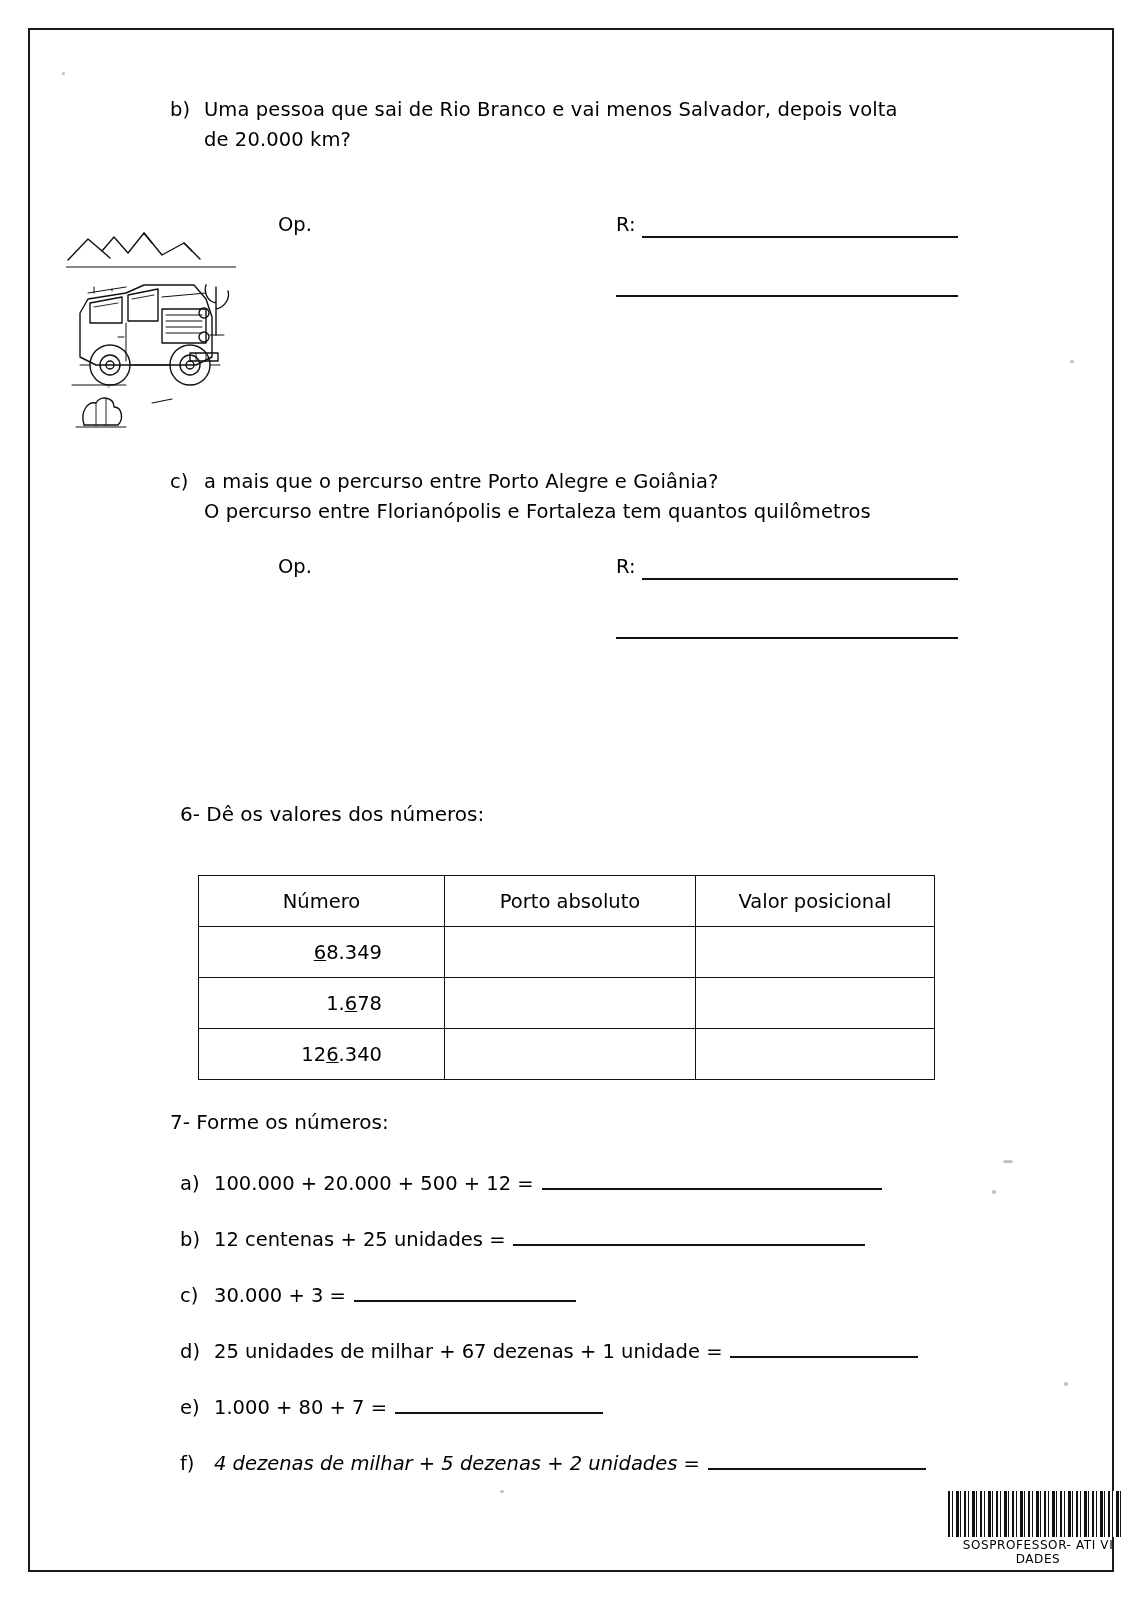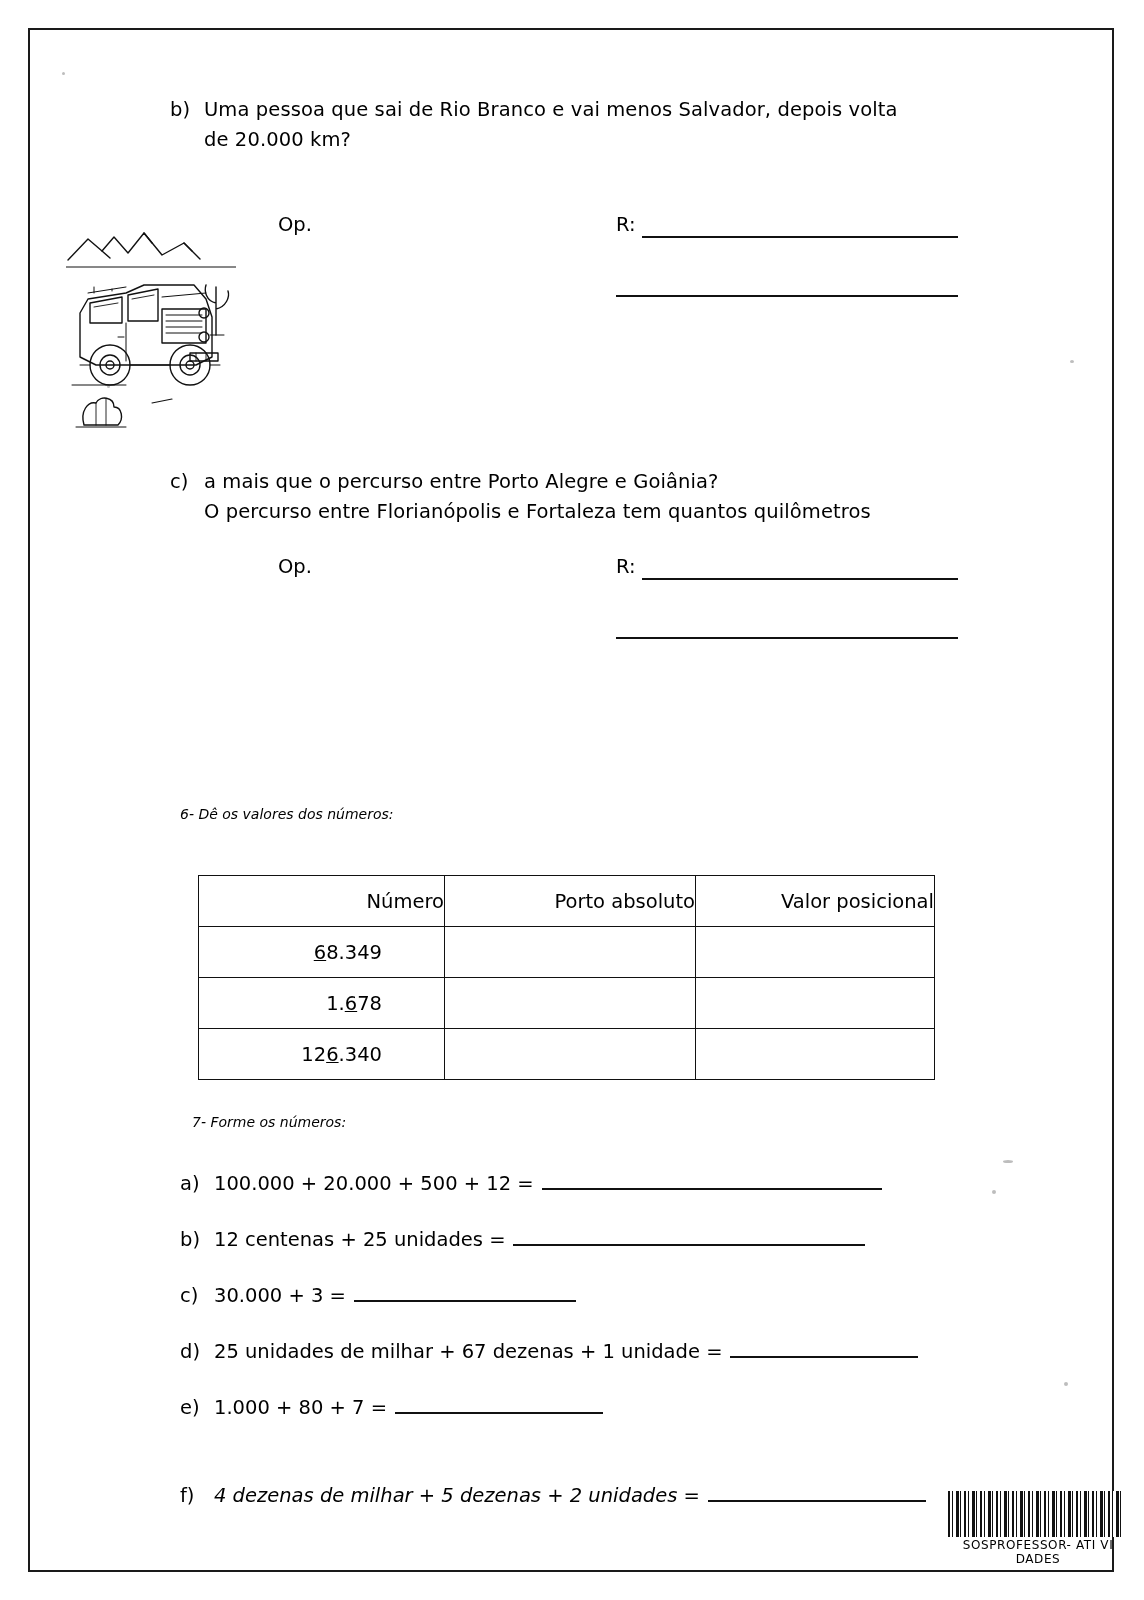--- a/index.html
+++ b/index.html
@@ -71,38 +71,37 @@
     position: absolute;
     left: 36px;
     top: 195px;
     width: 170px;
     height: 250px;
   }
 
   
   .sec-title {
     position: absolute;
-    font-size: 14px;
+    font-size: 20px;
     line-height: 28px;
-    font-style: italic;
   }
   table.values {
     position: absolute;
     left: 168px;
     top: 845px;
     width: 733px;
     border-collapse: collapse;
     table-layout: fixed;
   }
   table.values th, table.values td {
     border: 1.8px solid #111;
     height: 50px;
     font-weight: normal;
     font-size: 19.5px;
-    text-align: right;
+    text-align: center;
     padding: 0;
   }
   table.values th:nth-child(1), table.values td:nth-child(1) { width: 245px; }
   table.values th:nth-child(2), table.values td:nth-child(2) { width: 250px; }
   table.values th:nth-child(3), table.values td:nth-child(3) { width: 238px; }
   table.values td.num {
     text-align: right;
     padding-right: 62px;
   }
   .uline { text-decoration: underline; text-underline-offset: 1px; }
@@ -113,21 +112,21 @@
     display: flex;
     align-items: baseline;
     font-size: 19.5px;
     line-height: 28px;
   }
   .item-letter {
     width: 34px;
     flex: 0 0 34px;
   }
   .item-text { white-space: nowrap; }
-  .item-text.italic { font-style: italic; margin-top: 32px; }
+  .item-text.italic { font-style: italic; }
   .blank {
     display: inline-block;
     border-bottom: 2.2px solid #111;
     margin-left: 8px;
     height: 18px;
     vertical-align: baseline;
   }
 
   
   .barcode-wrap {
@@ -283,21 +282,21 @@
           <td></td>
         </tr>
         <tr>
           <td class="num"><span>12</span><span class="uline">6</span><span>.340</span></td>
           <td></td>
           <td></td>
         </tr>
       </tbody>
     </table>
 
-    <div class="sec-title" style="left:162px; top:1078px;">7- Forme os números:</div>
+    <div class="sec-title" style="left:140px; top:1078px;">7- Forme os números:</div>
 
     <div class="item-row" style="left:150px; top:1140px;">
       <span class="item-letter">a)</span>
       <span class="item-text">100.000 + 20.000 + 500 + 12 =</span>
       <span class="blank" style="width:340px;"></span>
     </div>
 
     <div class="item-row" style="left:150px; top:1196px;">
       <span class="item-letter">b)</span>
       <span class="item-text">12 centenas + 25 unidades =</span>

